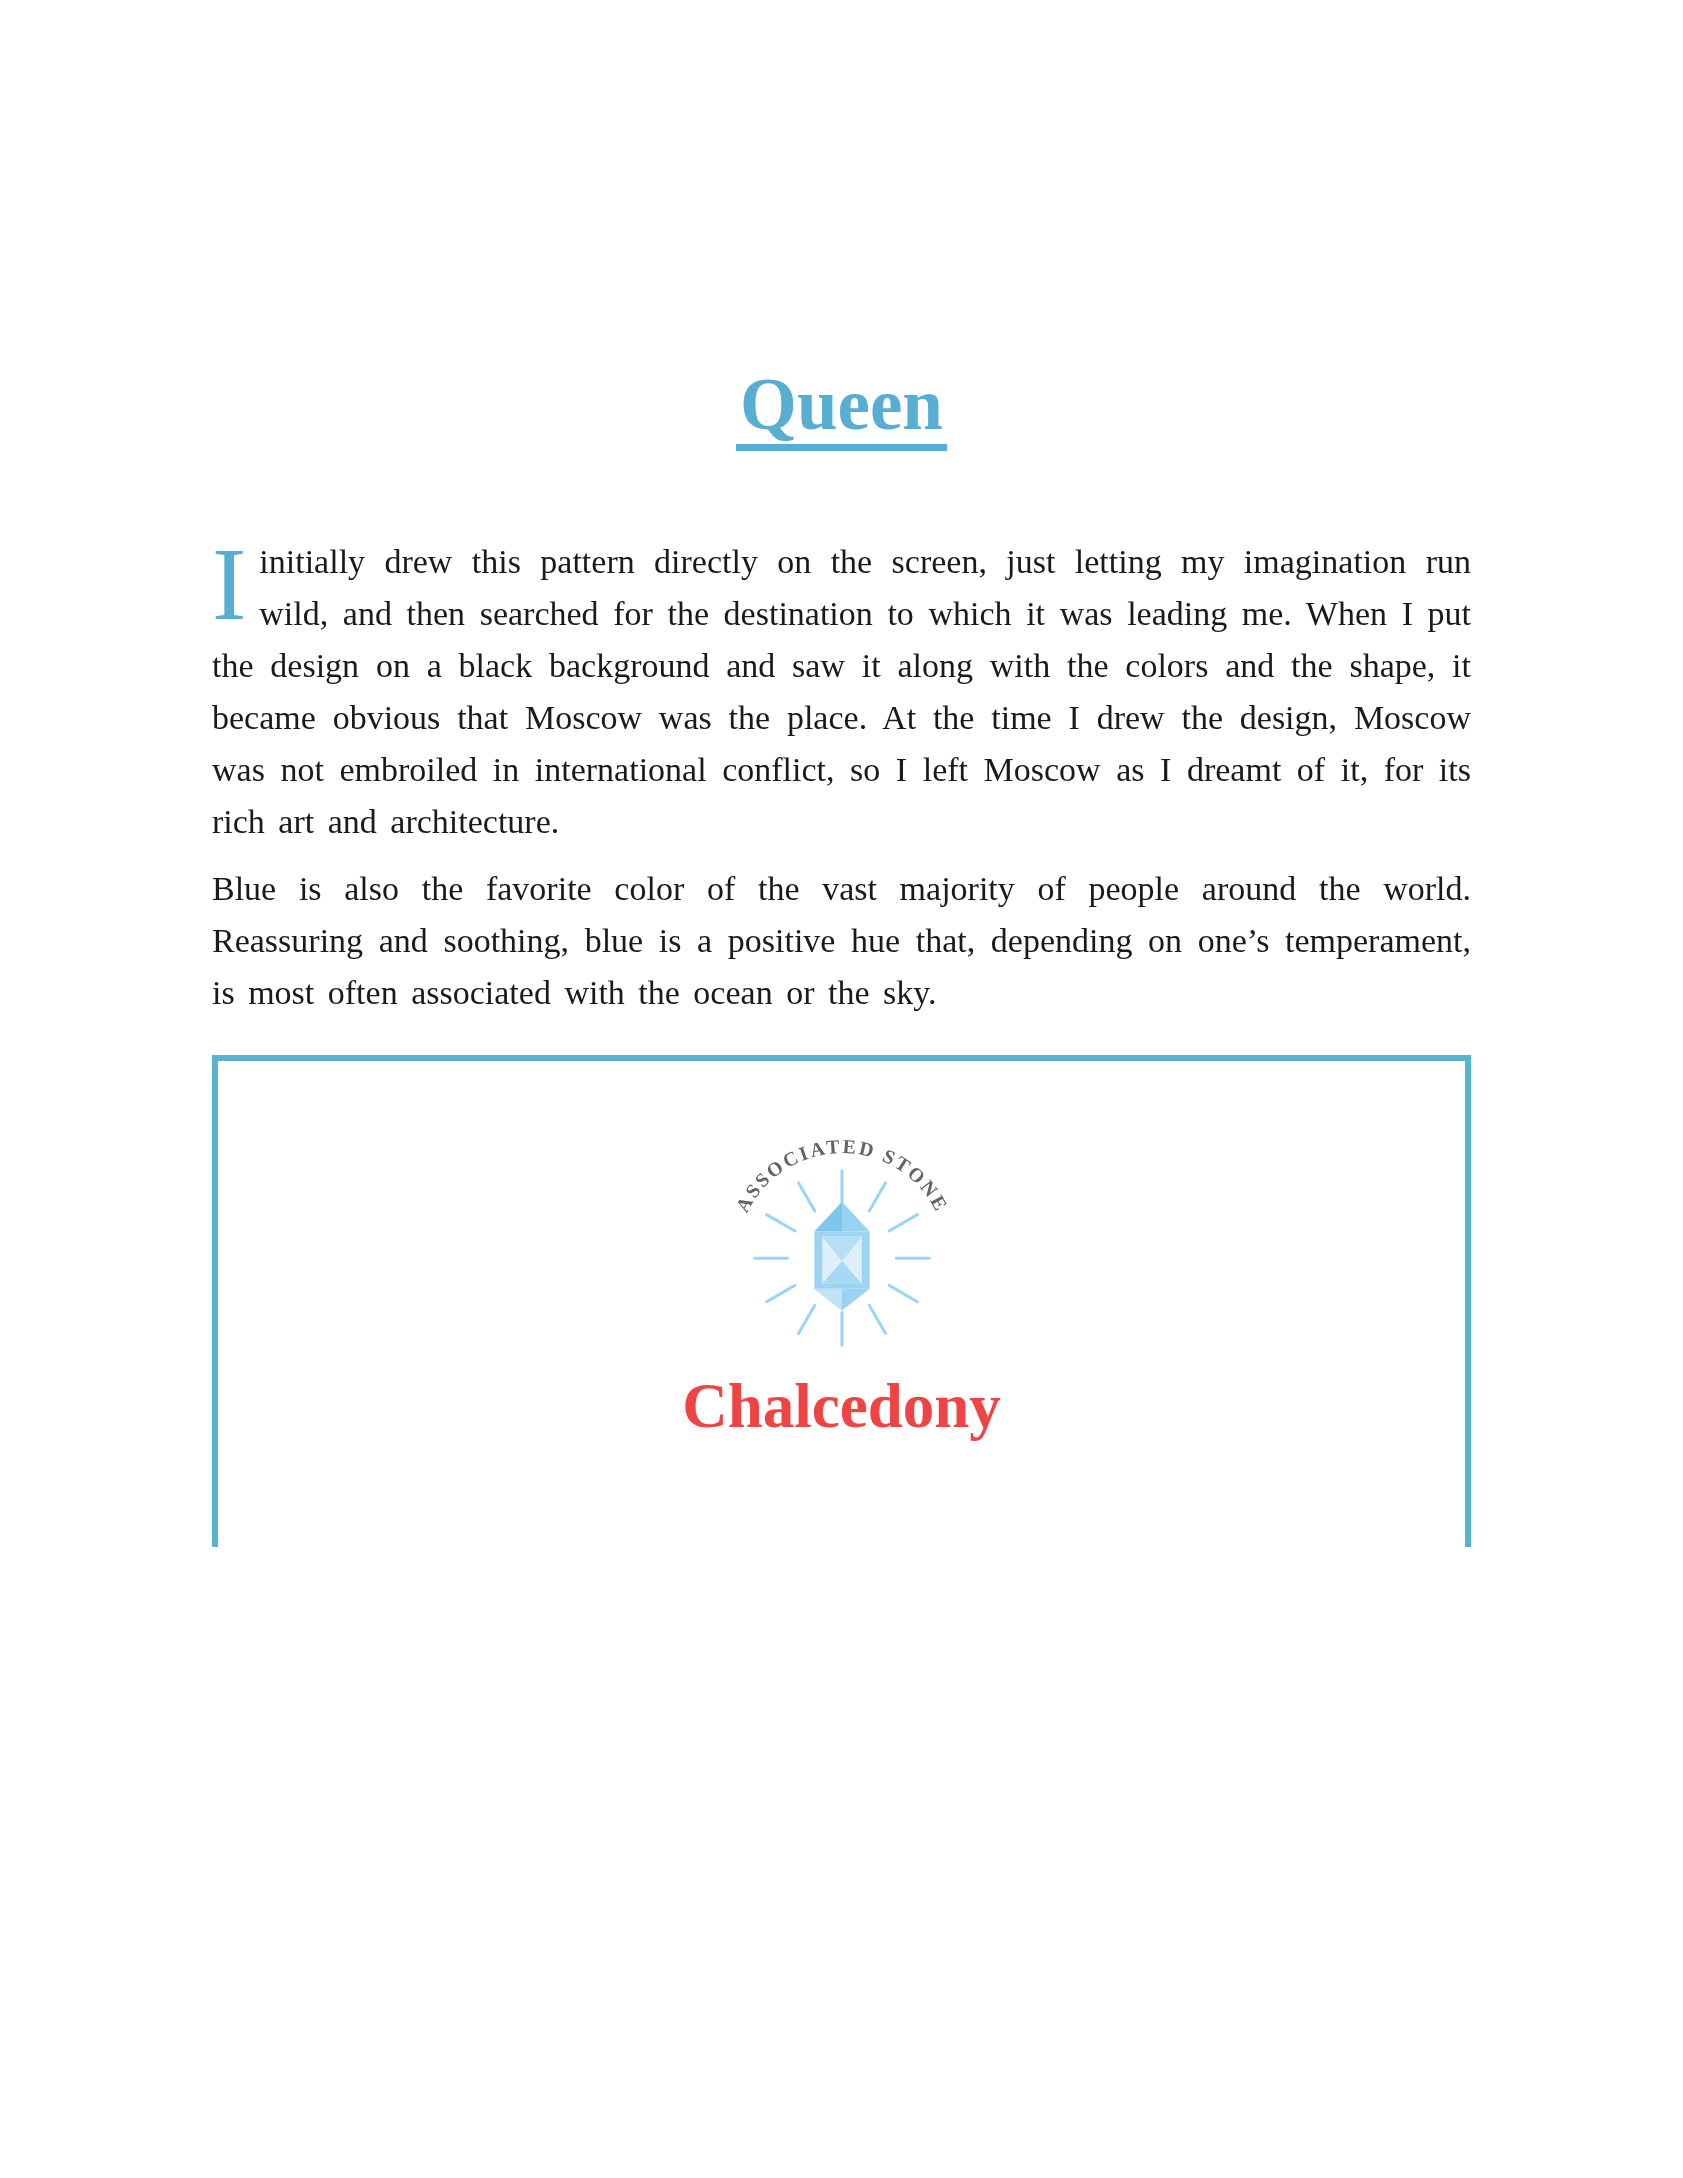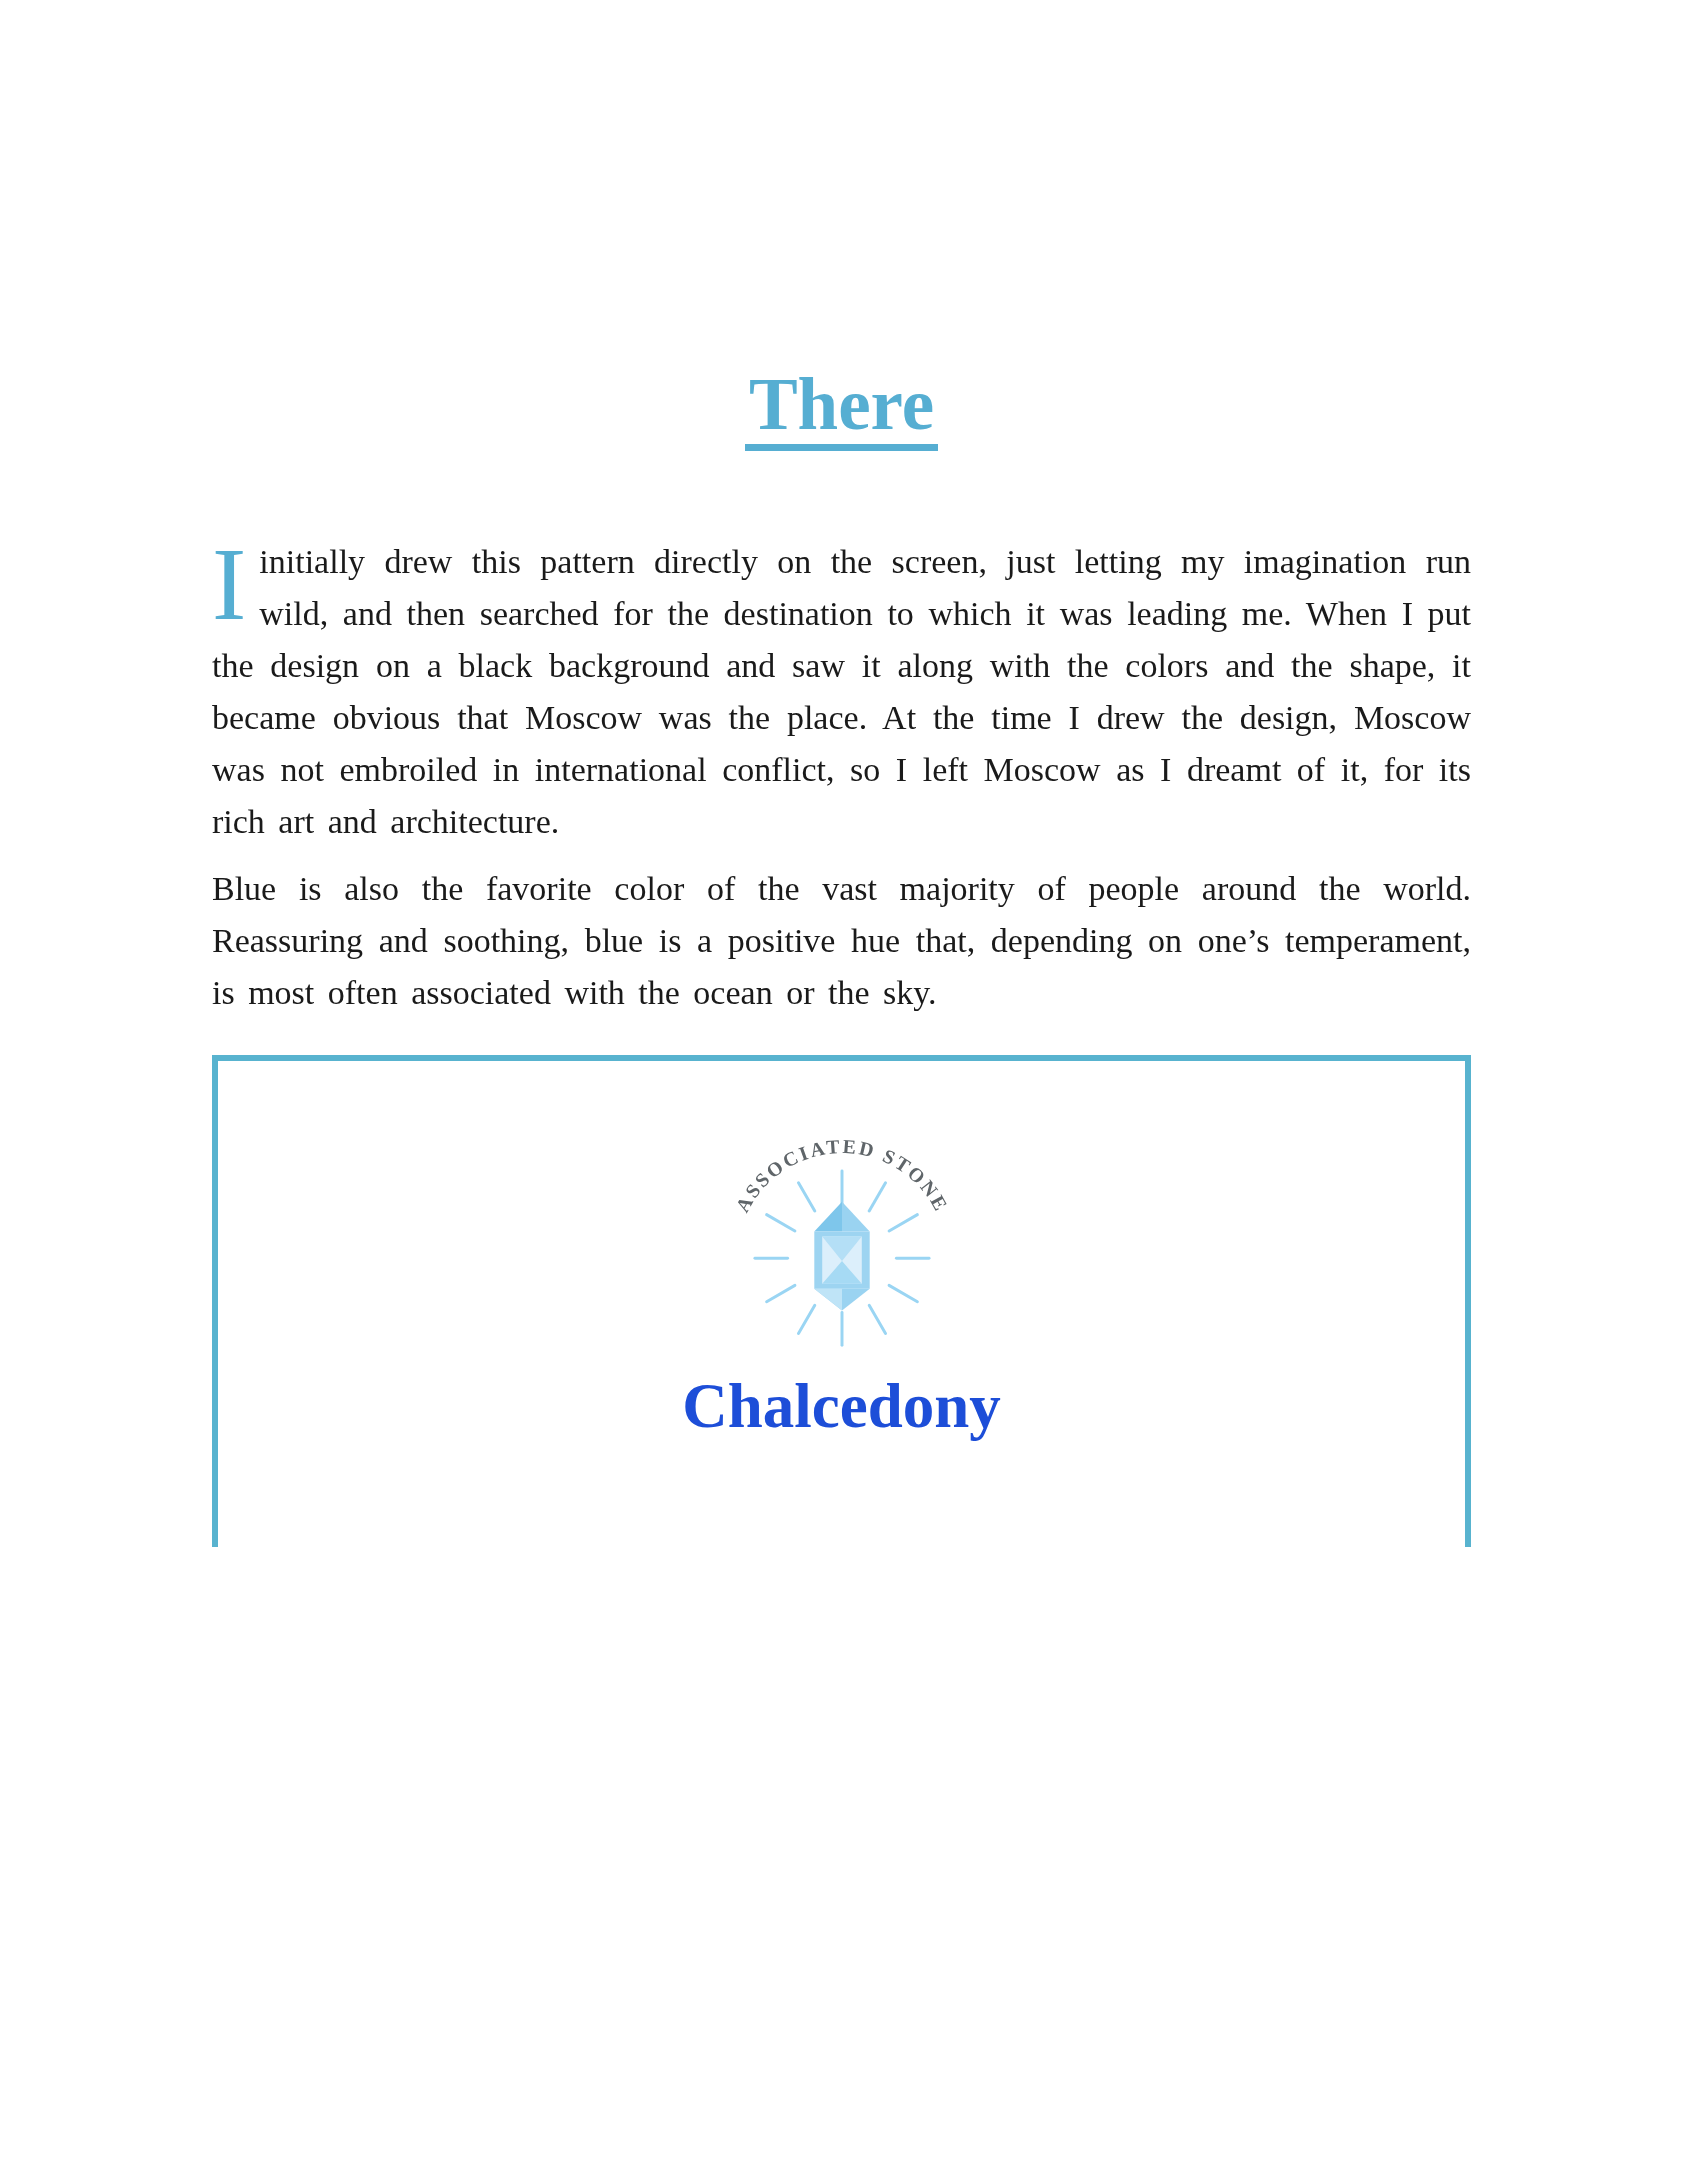--- a/index.html
+++ b/index.html
@@ -60,30 +60,30 @@
   .arc-text {
     font-family: "Liberation Serif", serif;
     font-size: 20px;
     font-weight: bold;
     letter-spacing: 2.5px;
   }
   h2.stone-name {
     margin: 8px 0 0 0;
     font-size: 63px;
     font-weight: bold;
-    color: #1d4ed8;
+    color: #ef4444;
     line-height: 1.1;
   }
 </style>
 </head>
 <body>
 
 <div class="page">
 
-  <h1 class="title"><span class="title-text">There</span></h1>
+  <h1 class="title"><span class="title-text">Queen</span></h1>
 
   <p class="para"><span class="dropcap">I</span><span>initially drew this pattern directly on the screen, just letting my imagination run wild, and then searched for the destination to which it was leading me. When I put the design on a black background and saw it along with the colors and the shape, it became obvious that Moscow was the place. At the time I drew the design, Moscow was not embroiled in international conflict, so I left Moscow as I dreamt of it, for its rich art and architecture.</span></p>
 
 
 
   <p class="para">Blue is also the favorite color of the vast majority of people around the world. Reassuring and soothing, blue is a positive hue that, depending on one’s temperament, is most often associated with the ocean or the sky.</p>
 
   <div class="stone-box">
     <svg class="logo" width="396" height="277" viewBox="0 0 400 280">
       <defs>

